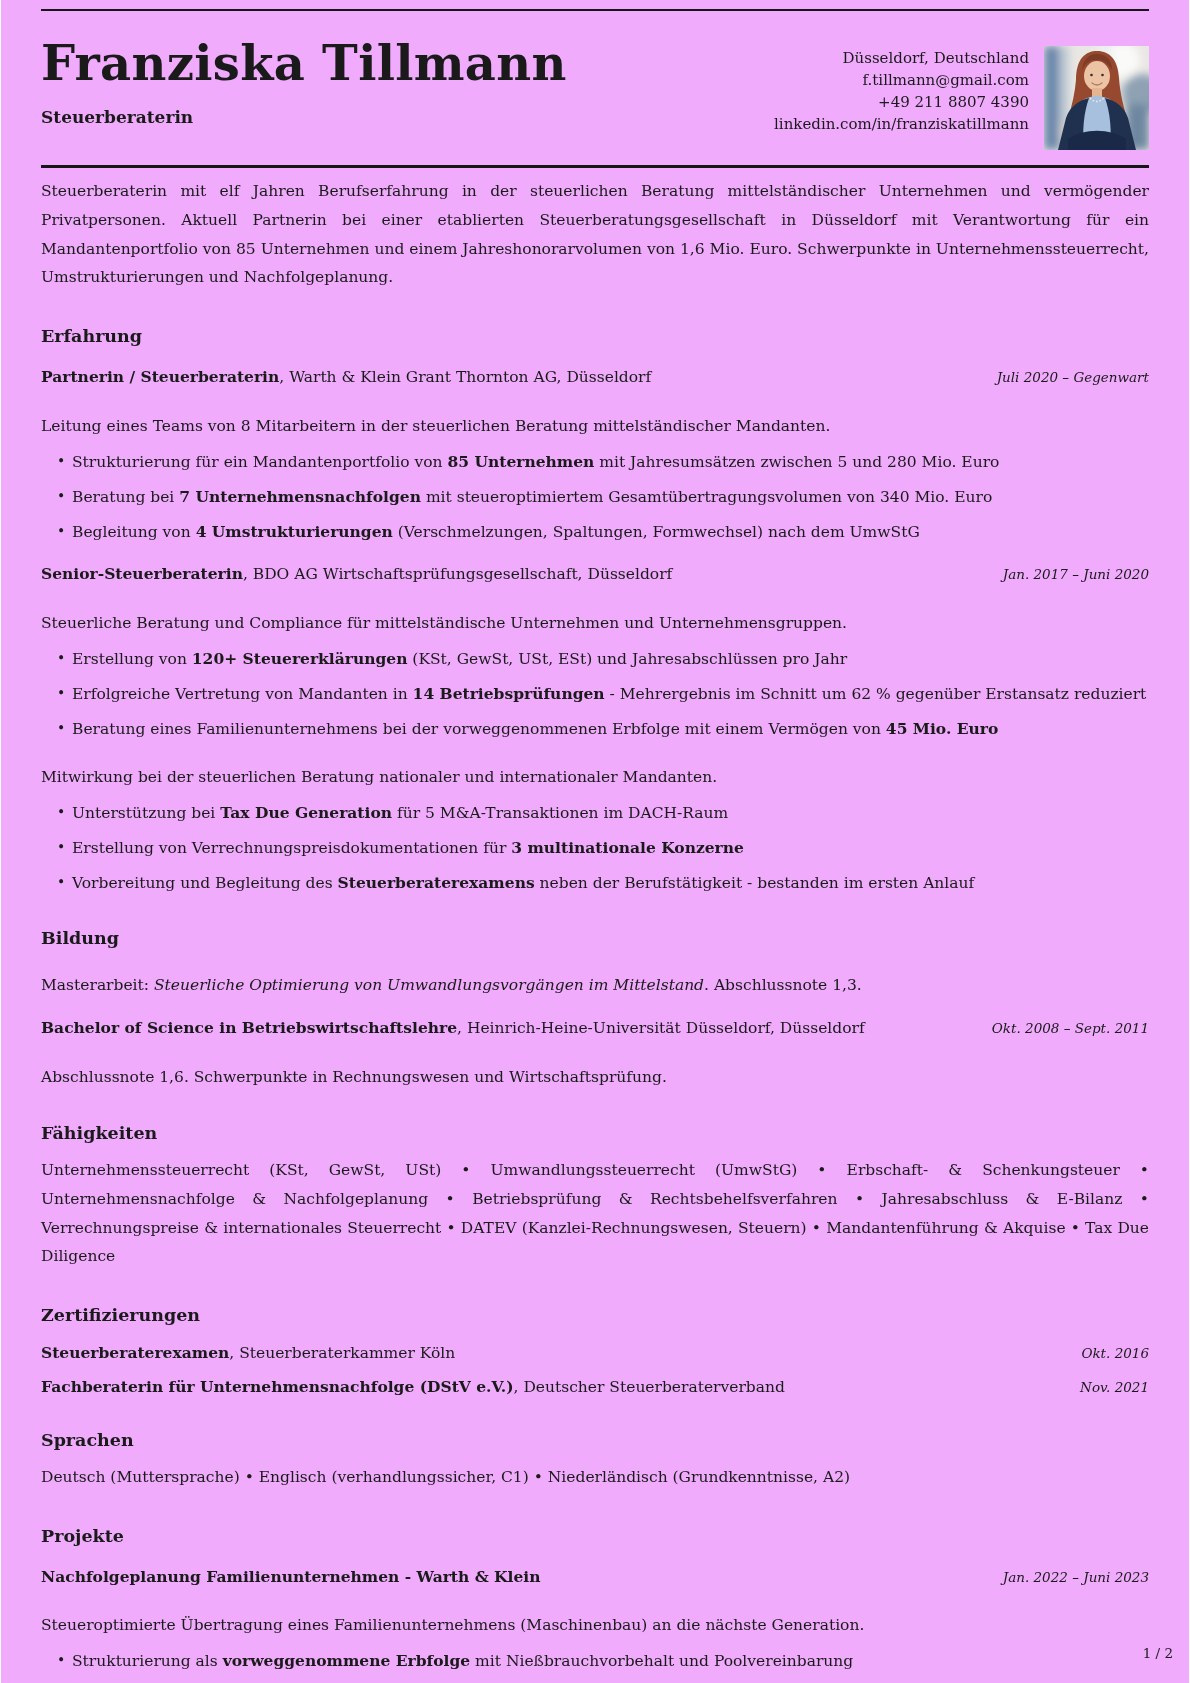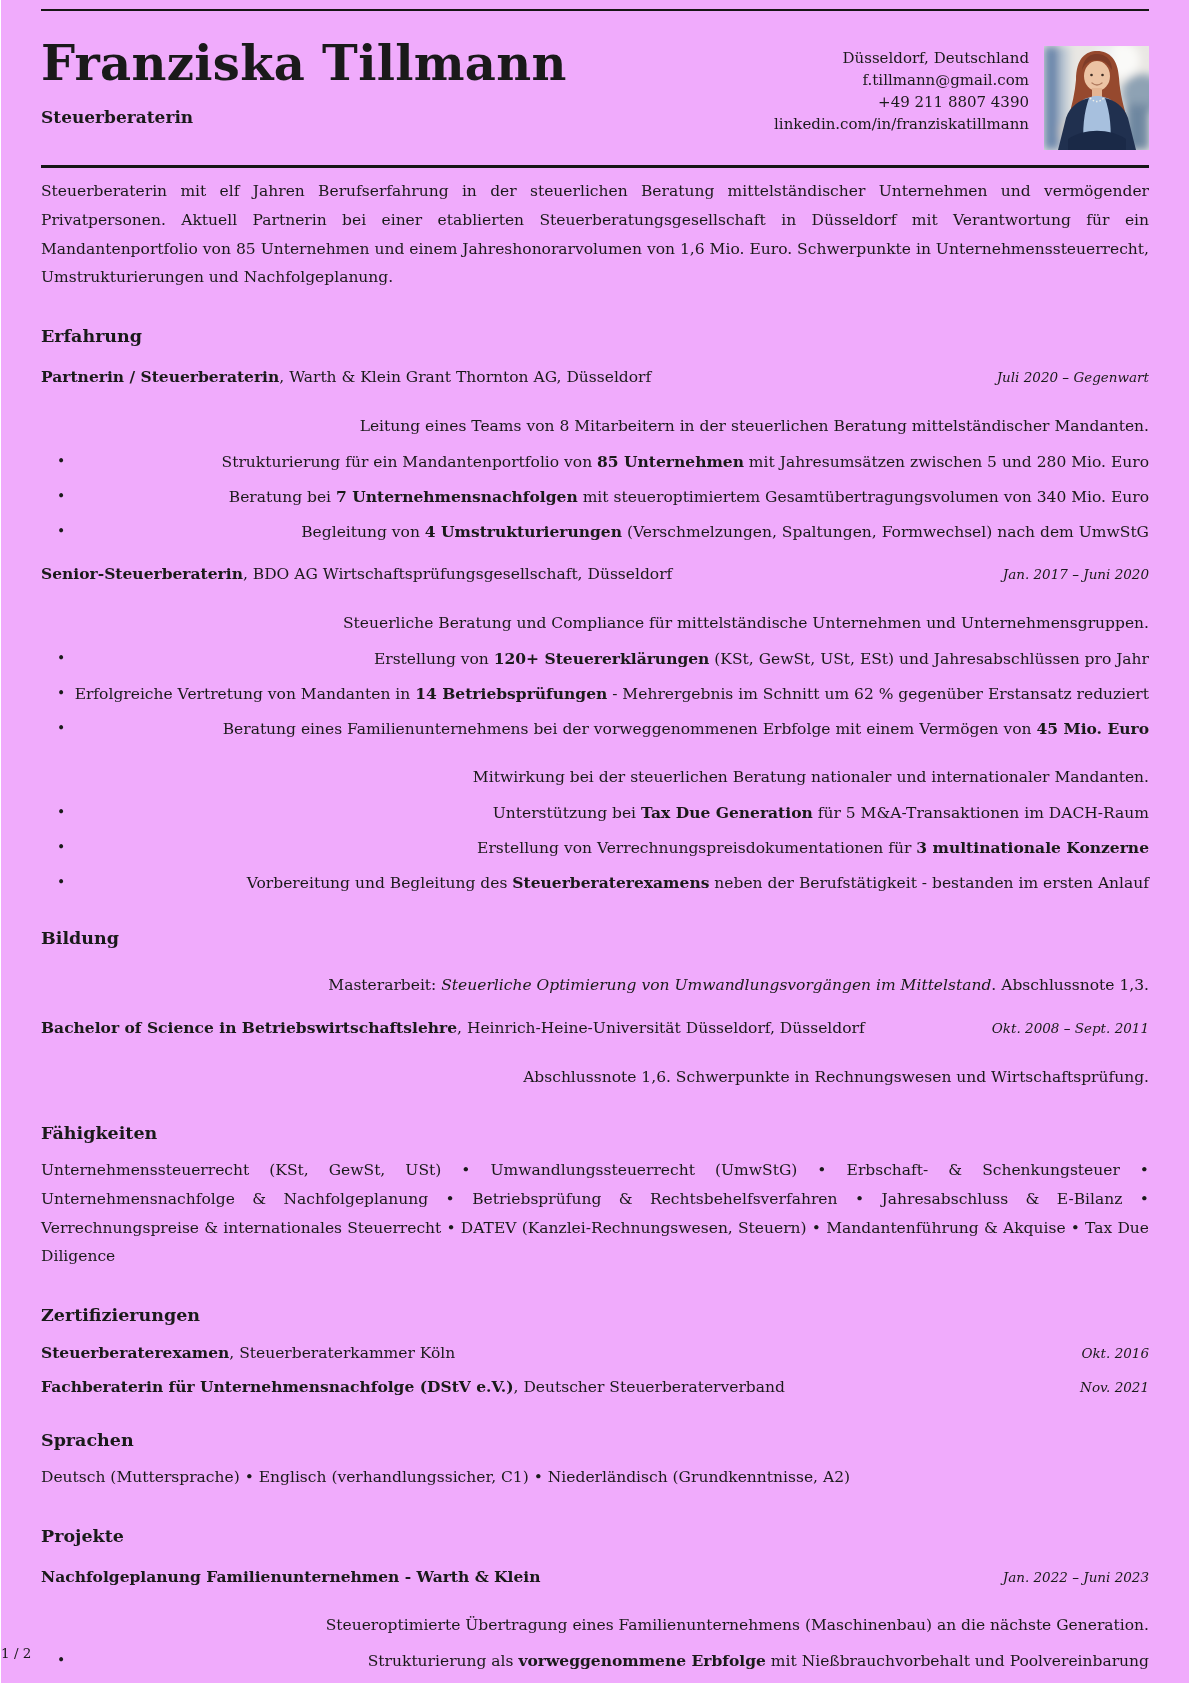--- a/index.html
+++ b/index.html
@@ -14,38 +14,38 @@
   .job-title { font-size:17px; font-weight:bold; margin-top:16px; }
   .header-right { display:flex; gap:15px; align-items:flex-start; padding-top:10px; }
   .contact { text-align:right; font-size:15px; line-height:22px; padding-top:1px; }
   .photo { width:105px; height:104px; overflow:hidden; flex:0 0 auto; }
   .divider { height:3px; background:#161616; margin-top:15px; }
 
   .summary { font-size:15.5px; line-height:1.86; text-align:justify; margin-top:9px; }
 
   h2 { font-size:17.5px; font-weight:bold; margin-top:34px; }
 
-  .entry { margin-top:20px;text-align:right; }
+  .entry { margin-top:20px; }
   .entry-head { display:flex; justify-content:space-between; align-items:baseline; }
   .entry-title { font-size:15.5px; line-height:1.4; padding-right:20px; }
   .entry-date { font-style:italic; font-size:13.5px; white-space:nowrap; }
   .entry-sub { font-size:15.5px; line-height:1.5; margin-top:26px; }
   ul { list-style:none; margin-top:14px; padding-left:31px; }
   li { position:relative; font-size:15.5px; line-height:1.35; margin-bottom:14px; }
   li::before { content:"•"; position:absolute; left:-15px; top:0; font-size:14px; }
   .b { font-weight:bold; }
   .i { font-style:italic; }
 
   .inline-list { font-size:15.5px; line-height:1.86; text-align:justify; margin-top:13px; }
 
   .cert-row { display:flex; justify-content:space-between; align-items:baseline; margin-top:15px; }
   .cert-row:first-of-type { margin-top:18px; }
   .cert-name { font-size:15.5px; padding-right:20px; }
 
-  .page-footer { position:absolute; left:0; right:8px; bottom:22px; text-align:left; font-size:13.5px; }
+  .page-footer { position:absolute; left:0; right:16px; bottom:22px; text-align:right; font-size:13.5px; }
 </style>
 </head>
 <body>
 
 <div class="page">
   <div class="top-rule"></div>
 
   <header class="header">
     <div class="header-left">
       <h1>Franziska Tillmann</h1>

